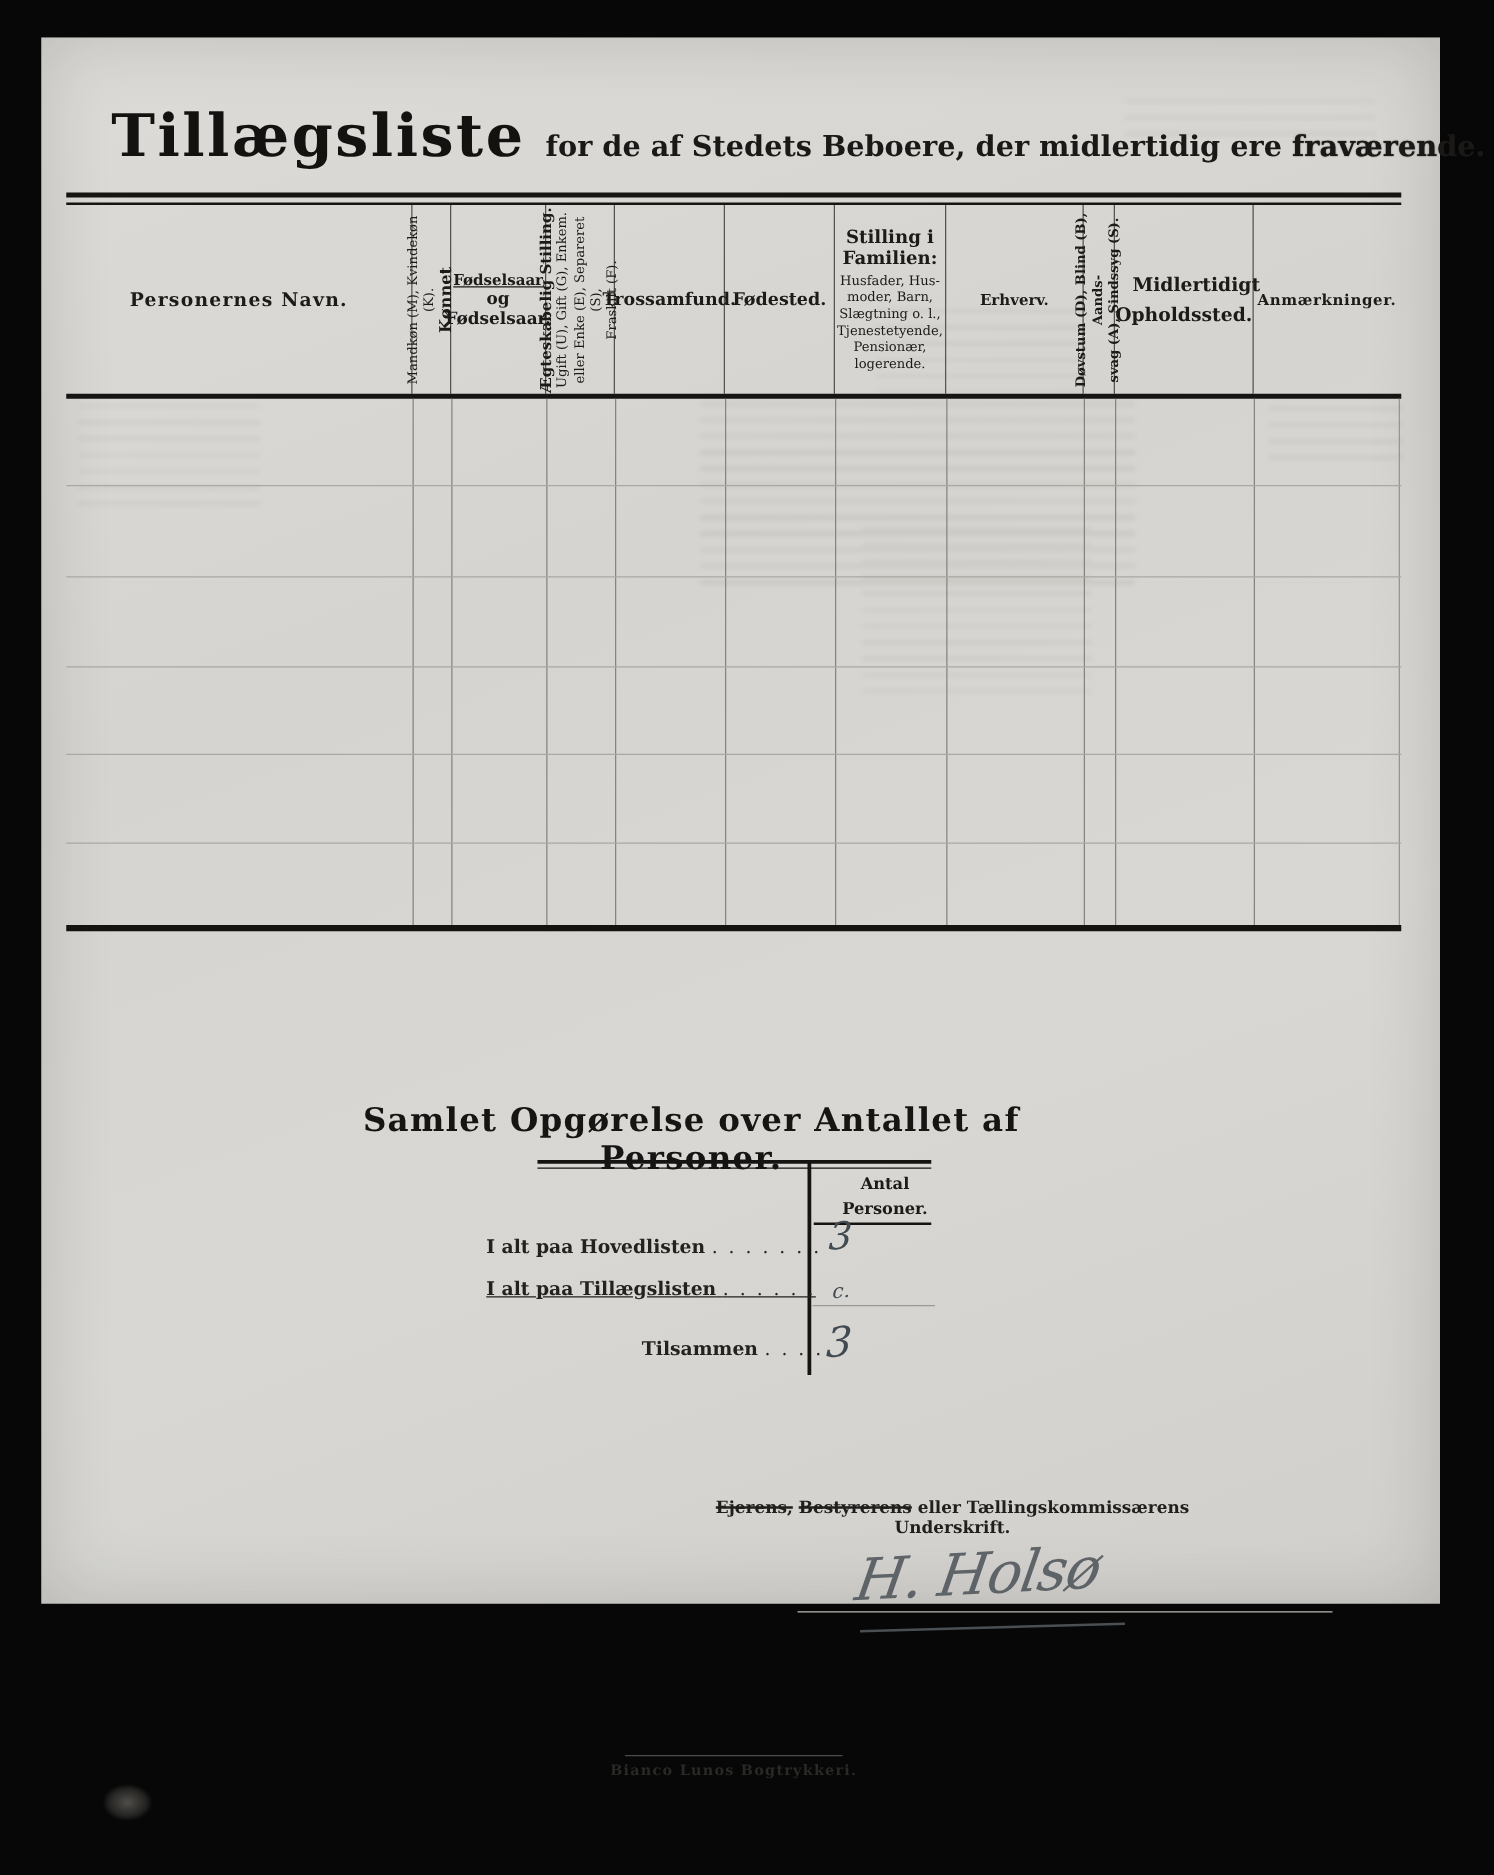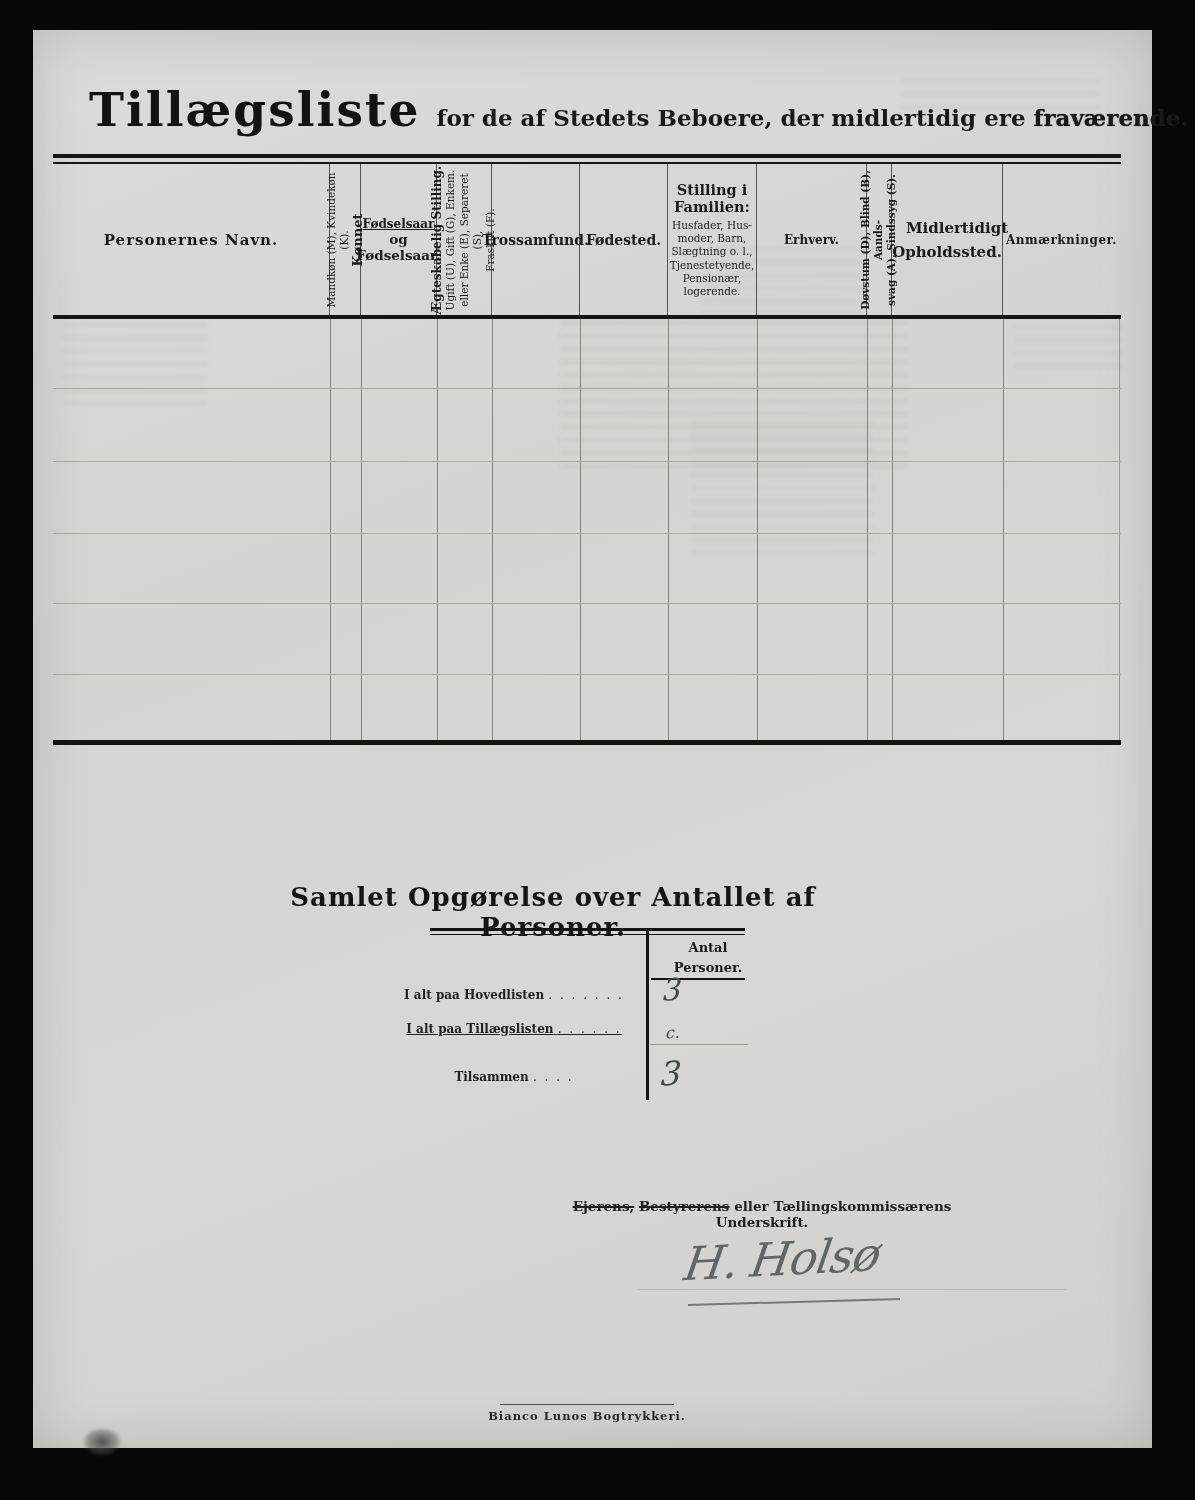--- a/index.html
+++ b/index.html
@@ -1,19 +1,19 @@
 <!DOCTYPE html>
 <html><head>
 <meta charset="utf-8">
 <style>
   html,body{margin:0;padding:0;}
   body{width:1195px;height:1500px;background:#060606;position:relative;
        font-family:"DejaVu Serif","Liberation Serif",serif;color:#1c1b19;}
   .photo{position:absolute;left:0;top:0;width:1195px;height:1500px;background:#070707;overflow:hidden;}
-  .page{position:absolute;left:33px;top:30px;width:1119px;height:1418px;
+  .page{position:absolute;left:33px;top:30px;width:1119px;height:1253px;
         background:linear-gradient(160deg,#dcdbd7 0%,#d5d4d0 35%,#d8d7d3 65%,#d1d0cc 100%);
         box-shadow:inset 0 0 60px rgba(0,0,0,.14);}
   
   .title-row{position:absolute;left:56px;top:52px;width:1030px;display:flex;align-items:baseline;gap:16px;white-space:nowrap;}
   .title-main{font-size:47px;font-weight:700;letter-spacing:2px;color:#131210;}
   .title-sub{font-size:23px;font-weight:700;color:#1a1917;}
   .title-sub b{font-weight:700;text-shadow:0 0 1px #111;}
   
   .rule-top{position:absolute;left:20px;top:124px;width:1068px;height:4px;box-sizing:content-box;
             border-top:4px solid #161513;border-bottom:2px solid #161513;}
@@ -32,21 +32,21 @@
   .row-hit{position:absolute;left:0;width:100%;height:70px;}
   
   .sum-head{position:absolute;left:240px;top:852px;width:560px;text-align:center;
             font-size:26px;font-weight:700;letter-spacing:1px;color:#161514;}
   .srule-top{position:absolute;left:397px;top:898px;width:315px;height:3px;box-sizing:content-box;
              border-top:3px solid #151413;border-bottom:1px solid #151413;}
   .svdiv{position:absolute;left:613px;top:898px;width:3px;height:172px;background:#151413;}
   .santal{position:absolute;left:620px;top:908px;width:110px;text-align:center;
           font-size:13px;font-weight:700;line-height:1.5;}
   .srule-under{position:absolute;left:618px;top:948px;width:94px;height:2px;background:#151413;}
-  .slabel{position:absolute;width:250px;text-align:center;font-size:12px;font-weight:700;color:#23221f;white-space:nowrap;}
+  .slabel{position:absolute;width:250px;text-align:right;font-size:15px;font-weight:700;color:#23221f;white-space:nowrap;}
   .sdots{font-weight:400;letter-spacing:2px;}
   .smidrule{position:absolute;left:617px;top:1014px;width:98px;height:1px;background:#9b9a93;}
   .hand{font-style:italic;color:#414a50;transform:rotate(-4deg) skewX(-6deg);position:absolute;}
   
   .sig-label{position:absolute;left:514px;top:1168px;width:430px;text-align:center;
              font-size:13.5px;font-weight:700;color:#201f1d;}
   .struck{text-decoration:line-through;text-decoration-thickness:2px;}
   .sig-faintline{position:absolute;left:605px;top:1259px;width:428px;height:1px;background:#b9b8b2;}
   .sig-name{position:absolute;left:652px;top:1202px;font-size:46px;font-style:italic;
             color:#4b5257;opacity:.85;transform:rotate(-3deg) skewX(-12deg);letter-spacing:-1px;}
@@ -193,21 +193,21 @@
     <div class="hand" style="left:630px;top:942px;font-size:30px;">3</div>
 
     <div class="slabel" style="left:356px;top:992px;text-decoration:underline;">
       <span>I alt paa Tillægslisten</span>
       <span class="sdots">. . . . . .</span>
     </div>
     <div class="hand" style="left:633px;top:993px;font-size:16px;">c.</div>
 
     <div class="smidrule"></div>
 
-    <div class="slabel" style="left:356px;top:1040px;">
+    <div class="slabel" style="left:376px;top:1040px;">
       <span>Tilsammen</span>
       <span class="sdots">. . . .</span>
     </div>
     <div class="hand" style="left:628px;top:1024px;font-size:33px;">3</div>
 
     <div class="sig-label">
       <span class="struck">Ejerens,</span>
       <span class="struck">Bestyrerens</span>
       <span>eller Tællingskommissærens Underskrift.</span>
     </div>

